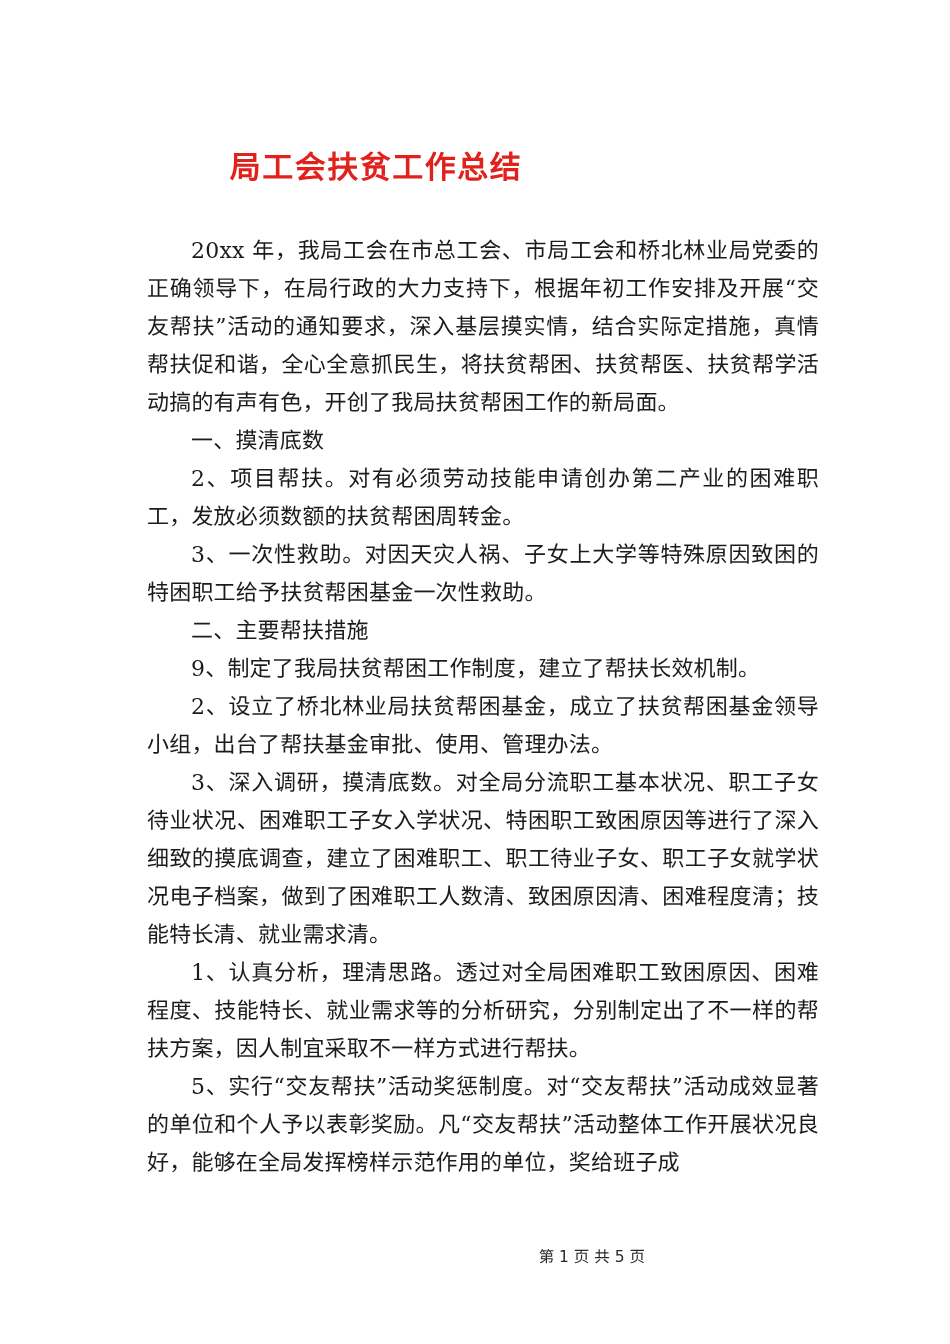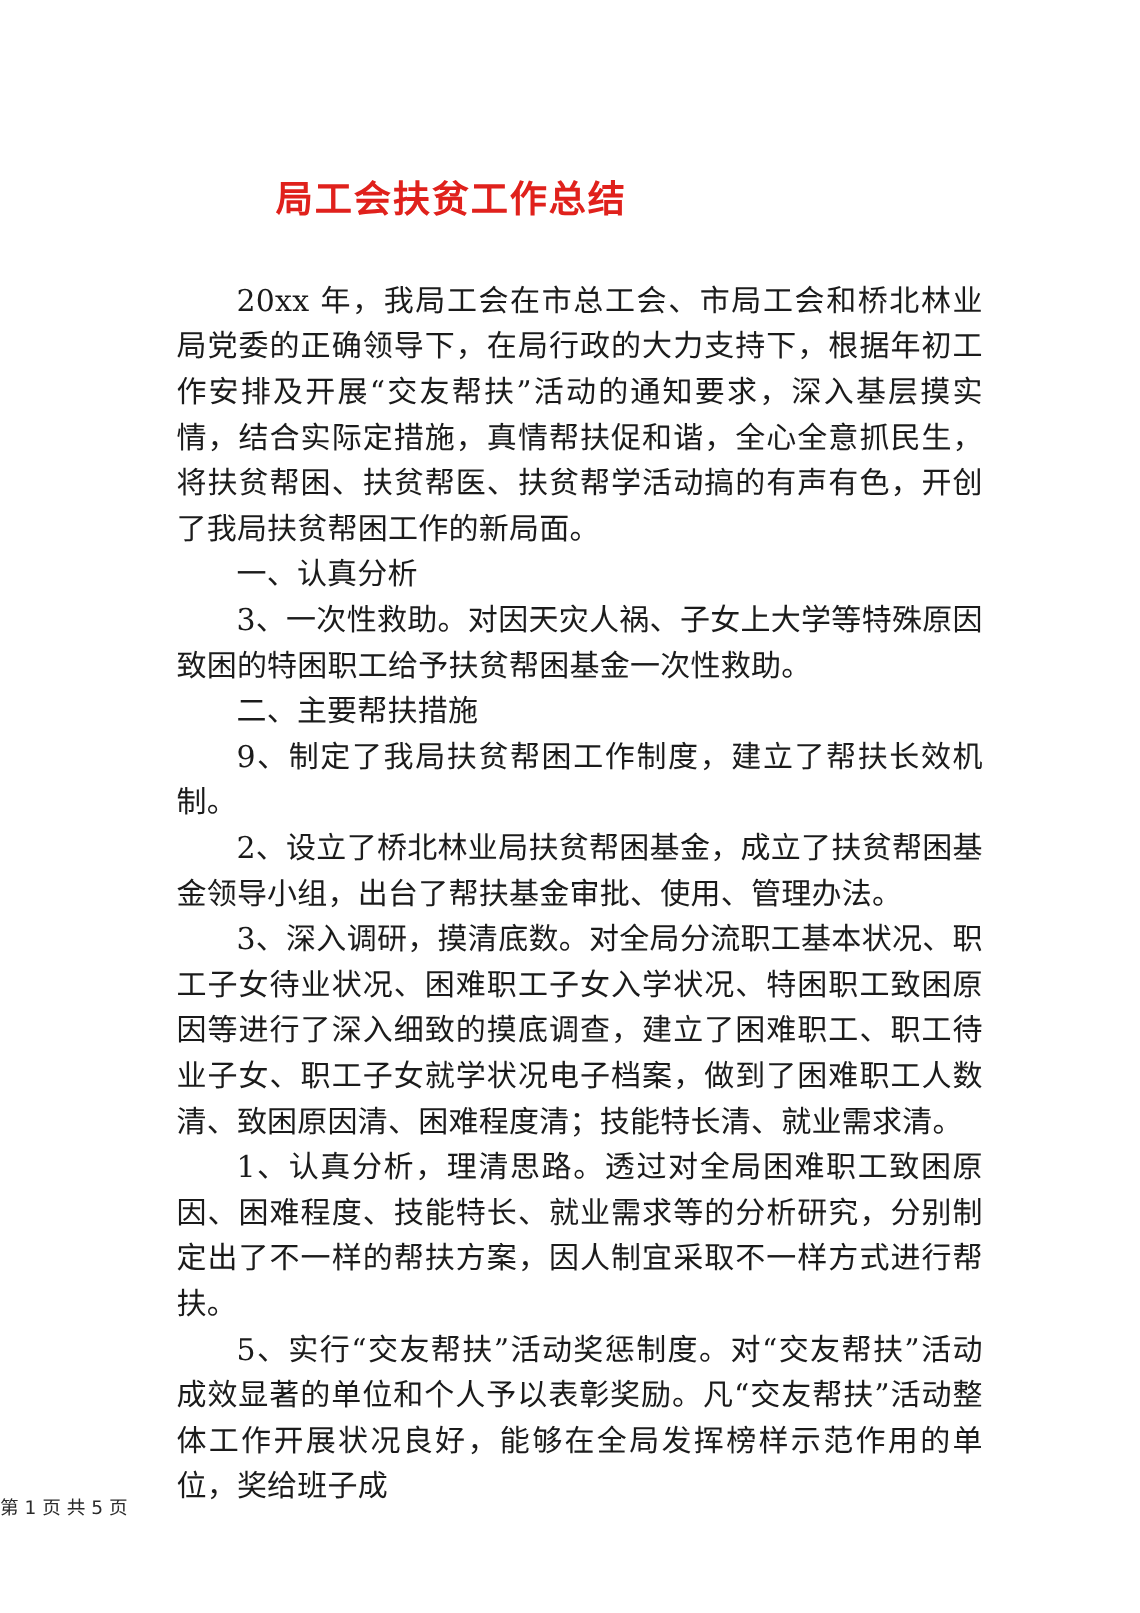--- a/index.html
+++ b/index.html
@@ -39,55 +39,56 @@
     position: absolute;
     top: 232px;
     left: 147px;
     width: 672px;
   }
 
   p.para {
     margin: 0;
     padding: 0;
     font-family: "DejaVu Serif", "Liberation Serif", serif;
-    font-size: 25px;
+    font-size: 22px;
     line-height: 38px;
     color: #1b1b1b;
     text-align: justify;
     text-justify: inter-ideograph;
     text-indent: 2em;
     word-break: break-all;
     letter-spacing: 0.2px;
   }
 
   .footer {
     position: absolute;
     left: 0;
     top: 1247px;
     width: 777px;
     padding-right: 132px;
     box-sizing: border-box;
-    text-align: left;
+    text-align: right;
     font-family: "DejaVu Sans", "Liberation Sans", sans-serif;
     font-size: 15.5px;
     line-height: 20px;
     color: #2a2a2a;
     white-space: nowrap;
   }
 </style>
 </head>
 <body>
 
 <div class="page">
 
   <h1 class="doc-title">局工会扶贫工作总结</h1>
 
   <div class="body-block">
     <p class="para">20xx 年，我局工会在市总工会、市局工会和桥北林业局党委的正确领导下，在局行政的大力支持下，根据年初工作安排及开展“交友帮扶”活动的通知要求，深入基层摸实情，结合实际定措施，真情帮扶促和谐，全心全意抓民生，将扶贫帮困、扶贫帮医、扶贫帮学活动搞的有声有色，开创了我局扶贫帮困工作的新局面。</p>
-    <p class="para">一、认真分析</p>
+    <p class="para">一、摸清底数</p>
+    <p class="para">2、项目帮扶。对有必须劳动技能申请创办第二产业的困难职工，发放必须数额的扶贫帮困周转金。</p>
     <p class="para">3、一次性救助。对因天灾人祸、子女上大学等特殊原因致困的特困职工给予扶贫帮困基金一次性救助。</p>
     <p class="para">二、主要帮扶措施</p>
     <p class="para">9、制定了我局扶贫帮困工作制度，建立了帮扶长效机制。</p>
     <p class="para">2、设立了桥北林业局扶贫帮困基金，成立了扶贫帮困基金领导小组，出台了帮扶基金审批、使用、管理办法。</p>
     <p class="para">3、深入调研，摸清底数。对全局分流职工基本状况、职工子女待业状况、困难职工子女入学状况、特困职工致困原因等进行了深入细致的摸底调查，建立了困难职工、职工待业子女、职工子女就学状况电子档案，做到了困难职工人数清、致困原因清、困难程度清；技能特长清、就业需求清。</p>
     <p class="para">1、认真分析，理清思路。透过对全局困难职工致困原因、困难程度、技能特长、就业需求等的分析研究，分别制定出了不一样的帮扶方案，因人制宜采取不一样方式进行帮扶。</p>
     <p class="para">5、实行“交友帮扶”活动奖惩制度。对“交友帮扶”活动成效显著的单位和个人予以表彰奖励。凡“交友帮扶”活动整体工作开展状况良好，能够在全局发挥榜样示范作用的单位，奖给班子成</p>
   </div>
 
   <div class="footer">第 1 页 共 5 页</div>

